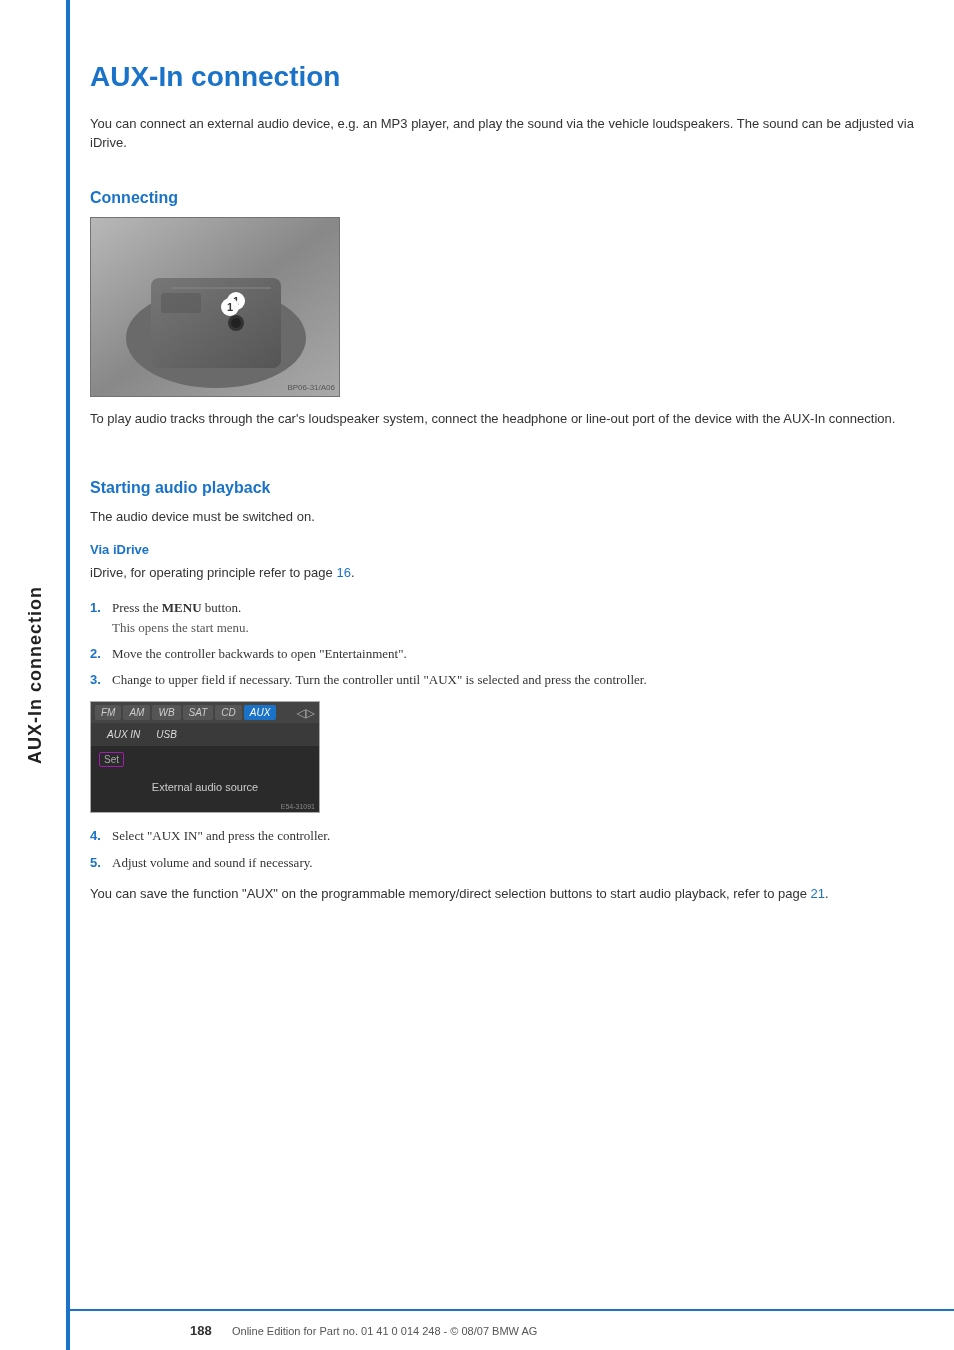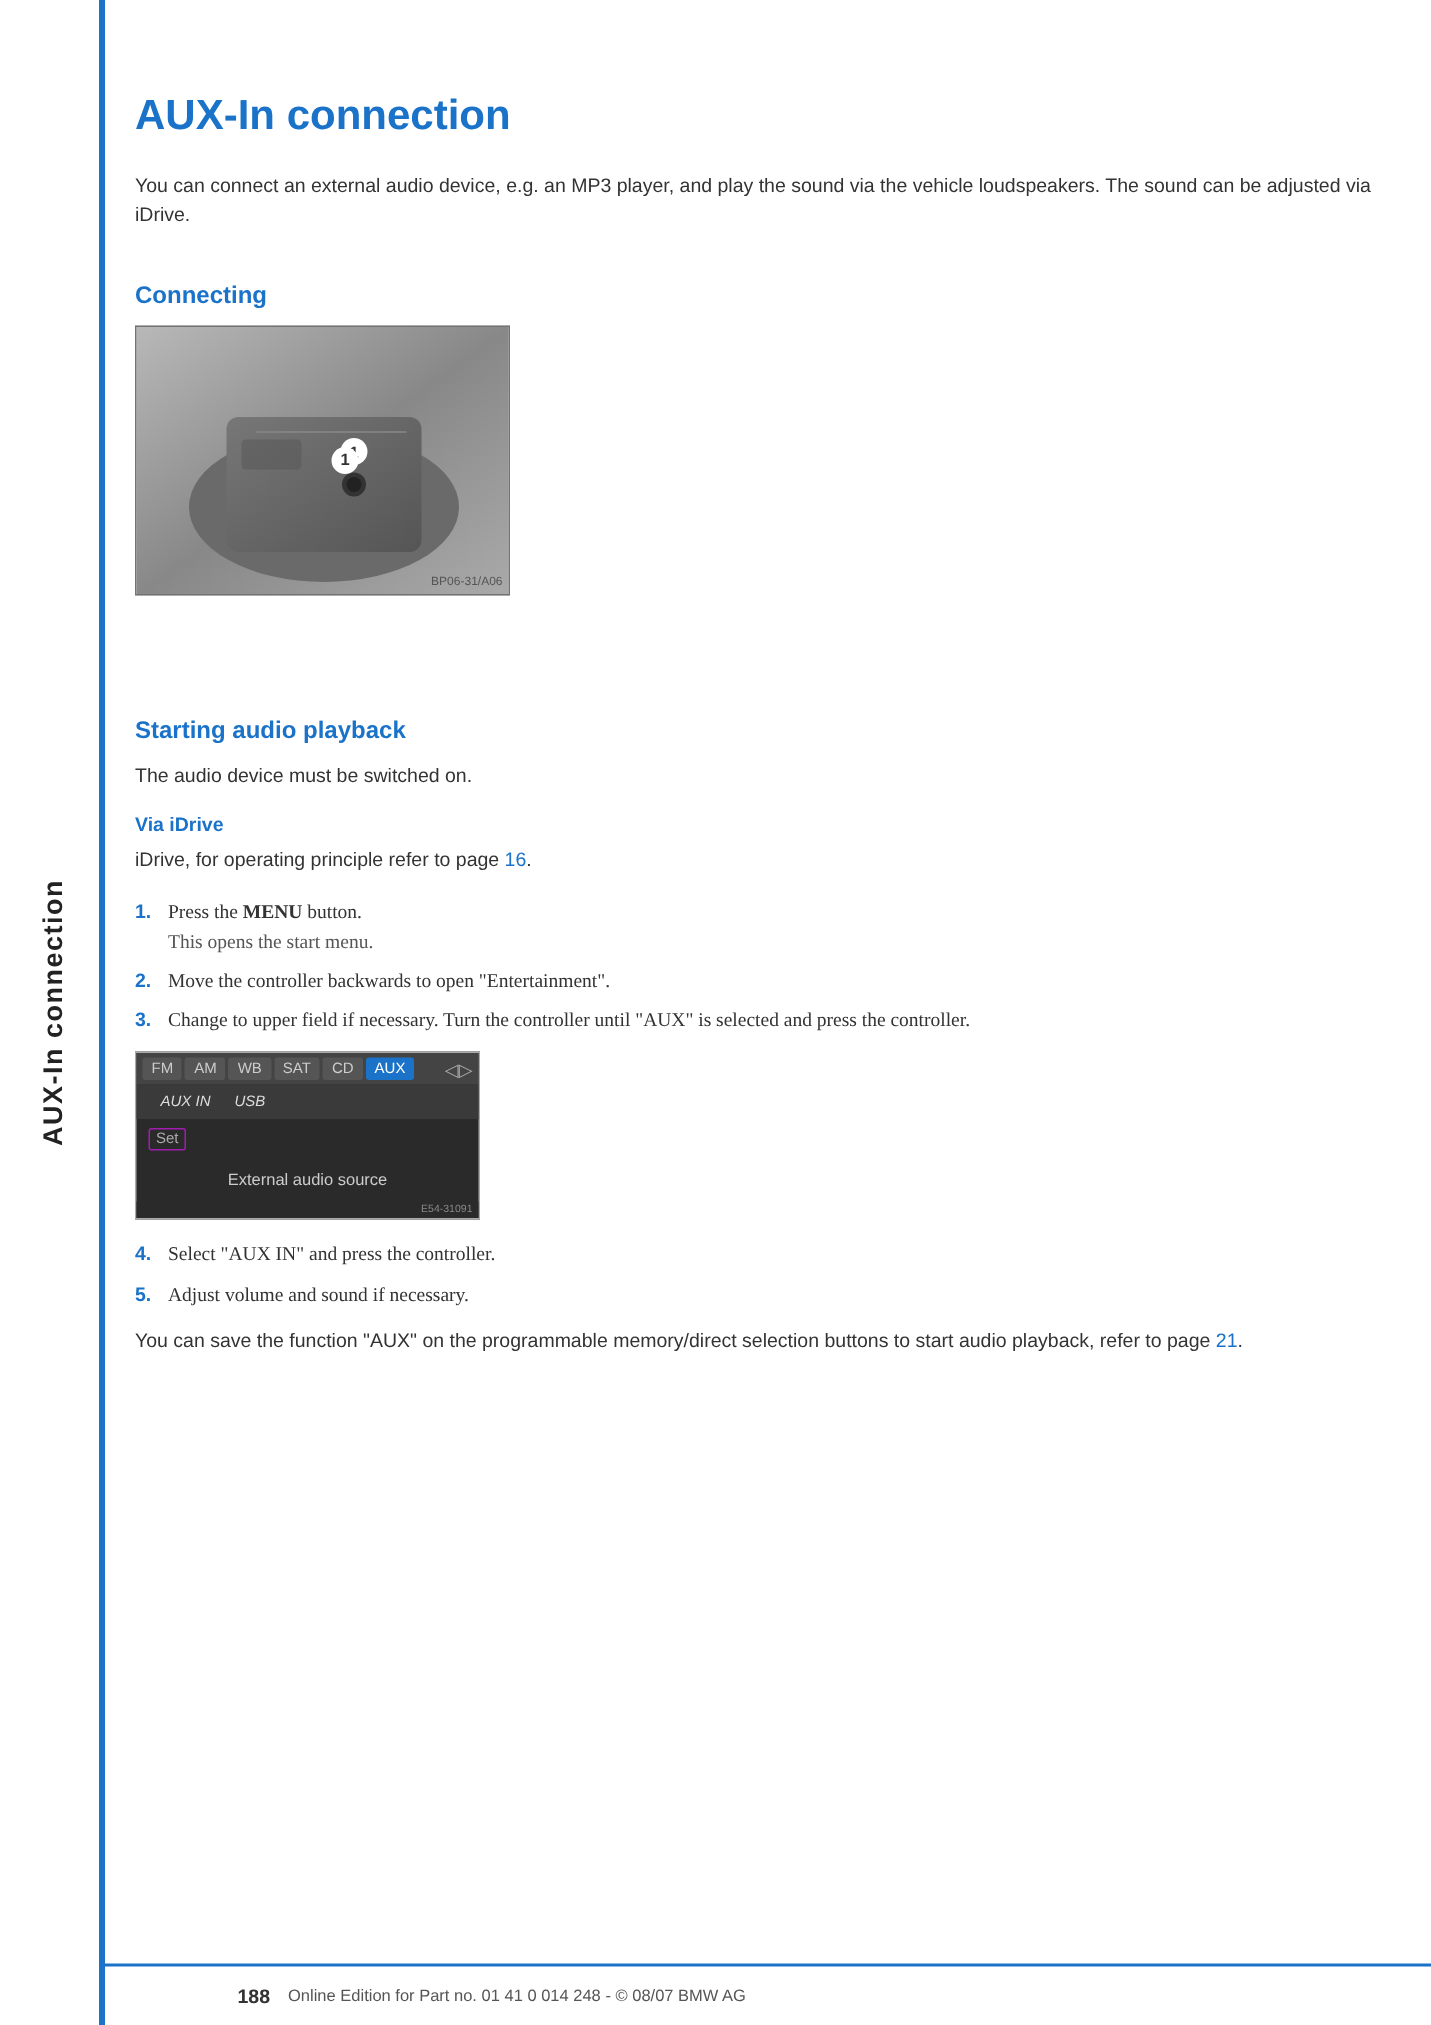--- a/index.html
+++ b/index.html
@@ -221,20 +221,21 @@
       padding: 3px 4px;
       gap: 2px;
     }
 
     .screen-tab {
       padding: 2px 6px;
       color: #ccc;
       font-size: 10px;
       background: #555;
       border-radius: 2px;
+      font-style: italic;
     }
 
     .screen-tab.active {
       background: #1a73c8;
       color: white;
     }
 
     .screen-tab-icon {
       margin-left: auto;
       color: #aaa;
@@ -285,26 +286,25 @@
       padding: 2px 4px;
       background: #2a2a2a;
     }
 
     
     .footer {
       position: absolute;
       bottom: 0;
       left: 0;
       right: 0;
-      padding: 12px 40px 12px 80px;
+      padding: 12px 40px 12px 120px;
       display: flex;
       align-items: center;
       gap: 12px;
       border-top: 2px solid #1a73c8;
-      text-align: right;
     }
 
     .footer-page-num {
       font-size: 13px;
       font-weight: bold;
       color: #333;
       min-width: 30px;
     }
 
     .footer-text {
@@ -372,20 +372,21 @@
               <text x="145" y="87" text-anchor="middle" font-size="11" font-weight="bold" fill="#333">1</text>
 
               <line x1="80" y1="70" x2="180" y2="70" stroke="#888" stroke-width="1"></line>
               <rect x="70" y="75" width="40" height="20" rx="3" fill="#555" opacity="0.5"></rect>
             </svg>
             <span class="image-watermark">BP06-31/A06</span>
           </div>
         </div>
 
 
+        <p class="body-text">To play audio tracks through the car's loudspeaker system, connect the headphone or line-out port of the device with the AUX-In connection.</p>
       </div>
 
       <div class="right-col">
         <h2 class="section-heading">Starting audio playback</h2>
         <p class="body-text">The audio device must be switched on.</p>
 
         <h3 class="subsection-heading">Via iDrive</h3>
 
         <p class="body-text">
           <span>iDrive, for operating principle refer to page </span><a class="link-blue">16</a><span>.</span>

